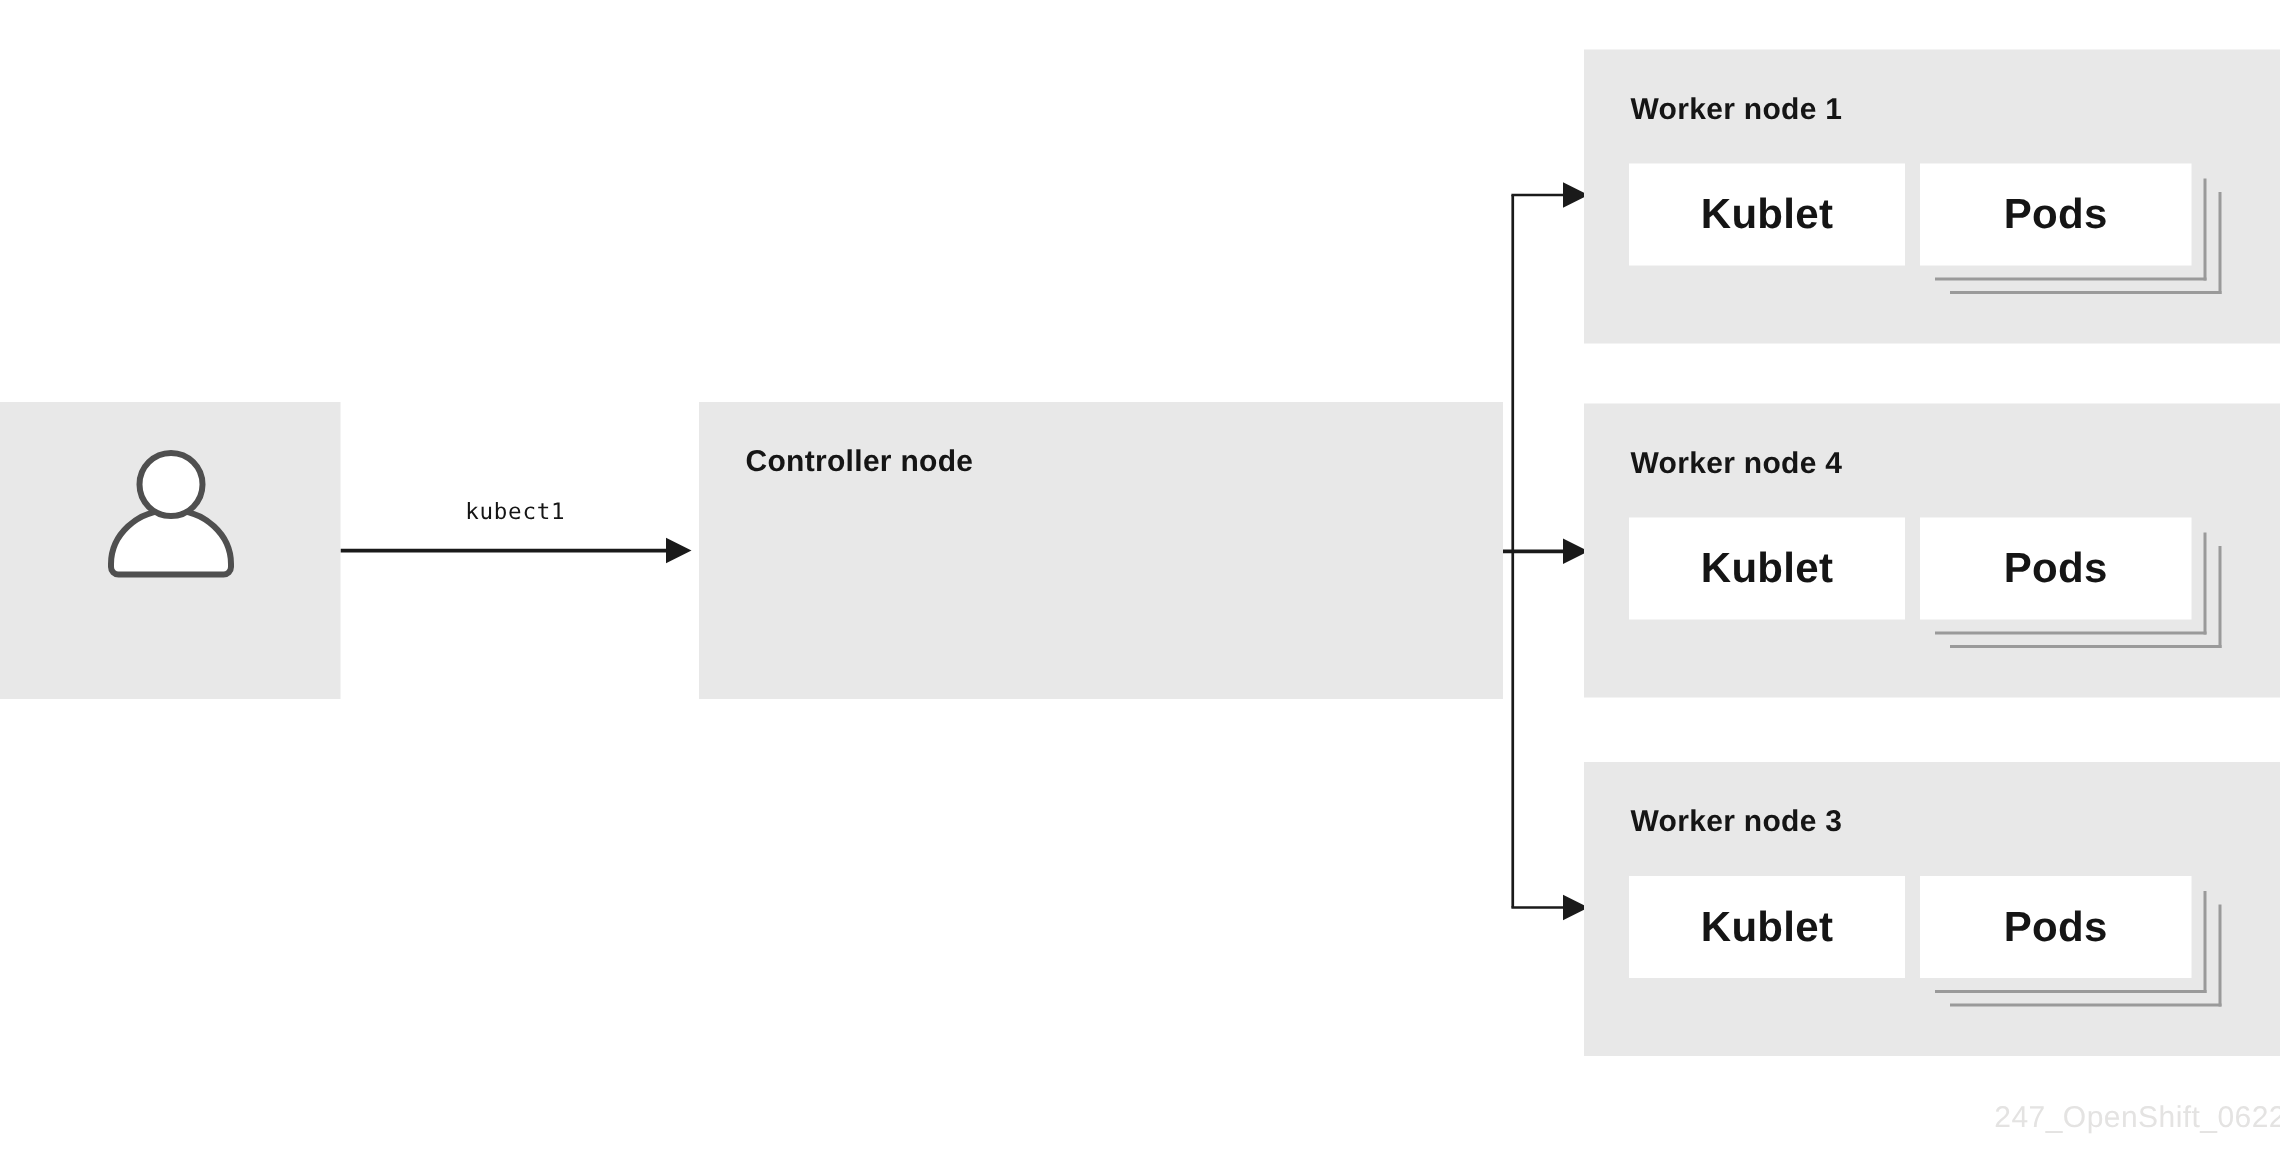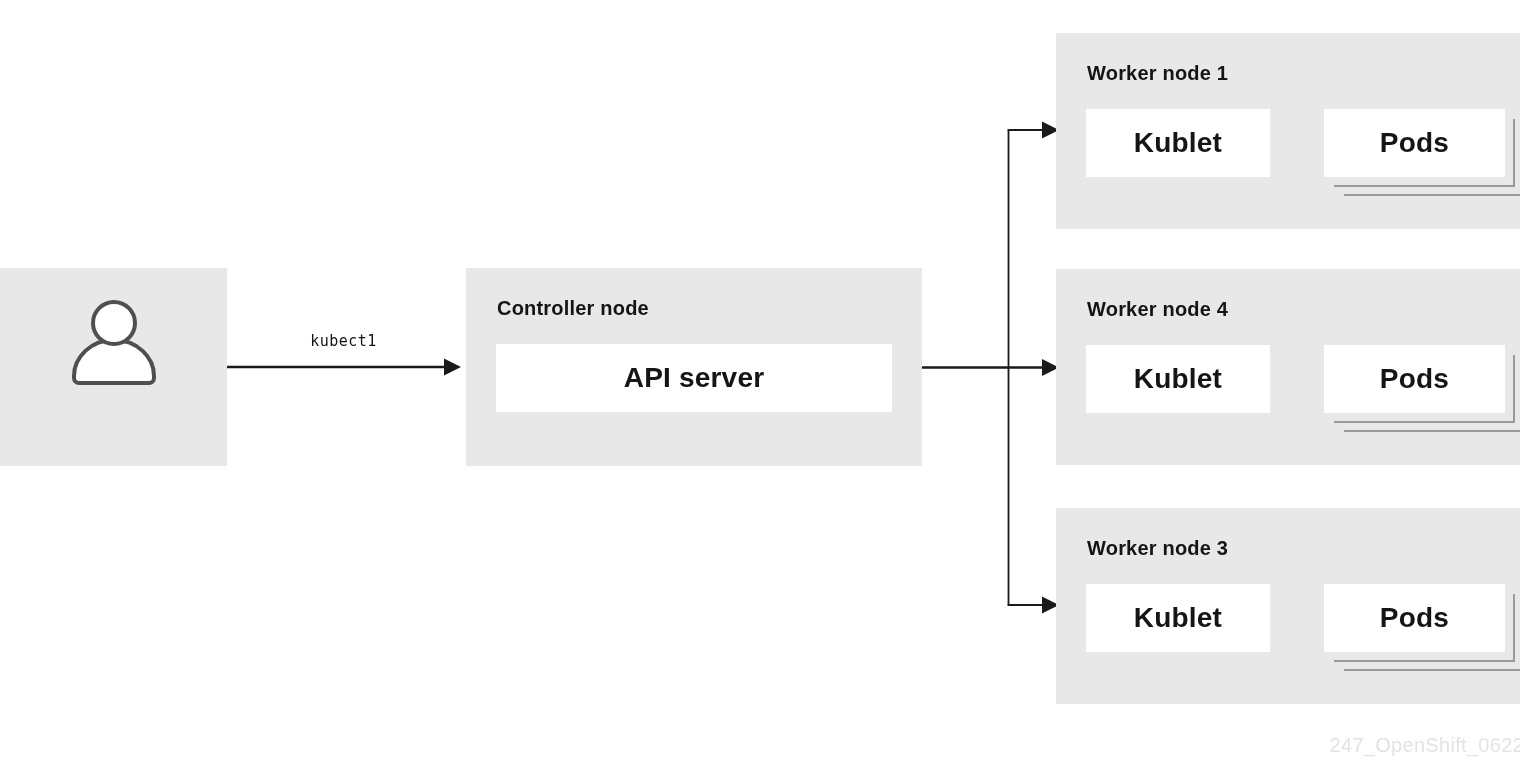--- a/index.html
+++ b/index.html
@@ -44,37 +44,37 @@
     background:var(--inner-bg);
     display:flex;
     align-items:center;
     justify-content:center;
     font-size:28px;
     font-weight:600;
     letter-spacing:.2px;
     z-index:2;
   }
   
-  #controller{left:466px;top:268px;width:456px;height:198px;}
+  #controller{left:466px;top:268px;width:536px;height:198px;}
   #controller .inner-box{left:30px;width:396px;}
   
   #user{left:0;top:268px;width:227px;height:198px;}
   #user .user-figure{position:absolute;left:0;top:28px;width:227px;height:112px;}
   #user .user-label{
     position:absolute;left:0;top:146px;width:227px;
     text-align:center;font-size:20px;font-weight:600;letter-spacing:.2px;
   }
   
   .worker{left:1056px;width:513px;height:196px;text-align:center;}
   #worker1{top:33px;}
   #worker2{top:269px;}
   #worker3{top:508px;padding-left:16px;}
   .worker .kublet{left:30px;width:184px;}
   .worker .pods-wrap{
-    position:absolute;left:224px;top:76px;width:181px;height:68px;margin-left:44px;
+    position:absolute;left:224px;top:76px;width:181px;height:68px;
   }
   .worker .pods{left:0;top:0;width:181px;position:absolute;height:68px;}
   .pods-stack{
     position:absolute;
     width:181px;height:68px;
     border-right:2px solid var(--stack-line);
     border-bottom:2px solid var(--stack-line);
     z-index:1;
   }
   .pods-stack.s1{left:10px;top:10px;}
@@ -128,21 +128,20 @@
   <div class="user-figure">
     <svg width="120" height="112" viewBox="0 0 120 112">
       <path d="M 60 44 c -23 0 -40 17 -40 36 v 2 a 5 5 0 0 0 5 5 h 70 a 5 5 0 0 0 5 -5 v -2 c 0 -19 -17 -36 -40 -36 z" fill="#ffffff" stroke="var(--icon-stroke)" stroke-width="4"></path>
       <circle cx="60" cy="27" r="21" fill="#ffffff" stroke="var(--icon-stroke)" stroke-width="4"></circle>
     </svg>
   </div>
 </div>
 
 <div id="controller" class="node">
   <div class="node-title">Controller node</div>
-  <div class="inner-box">API server</div>
 </div>
 
 <div id="worker1" class="node worker">
   <div class="node-title">Worker node 1</div>
   <div class="inner-box kublet">Kublet</div>
   <div class="pods-wrap">
     <div class="pods-stack s2"></div>
     <div class="pods-stack s1"></div>
     <div class="inner-box pods">Pods</div>
   </div>

